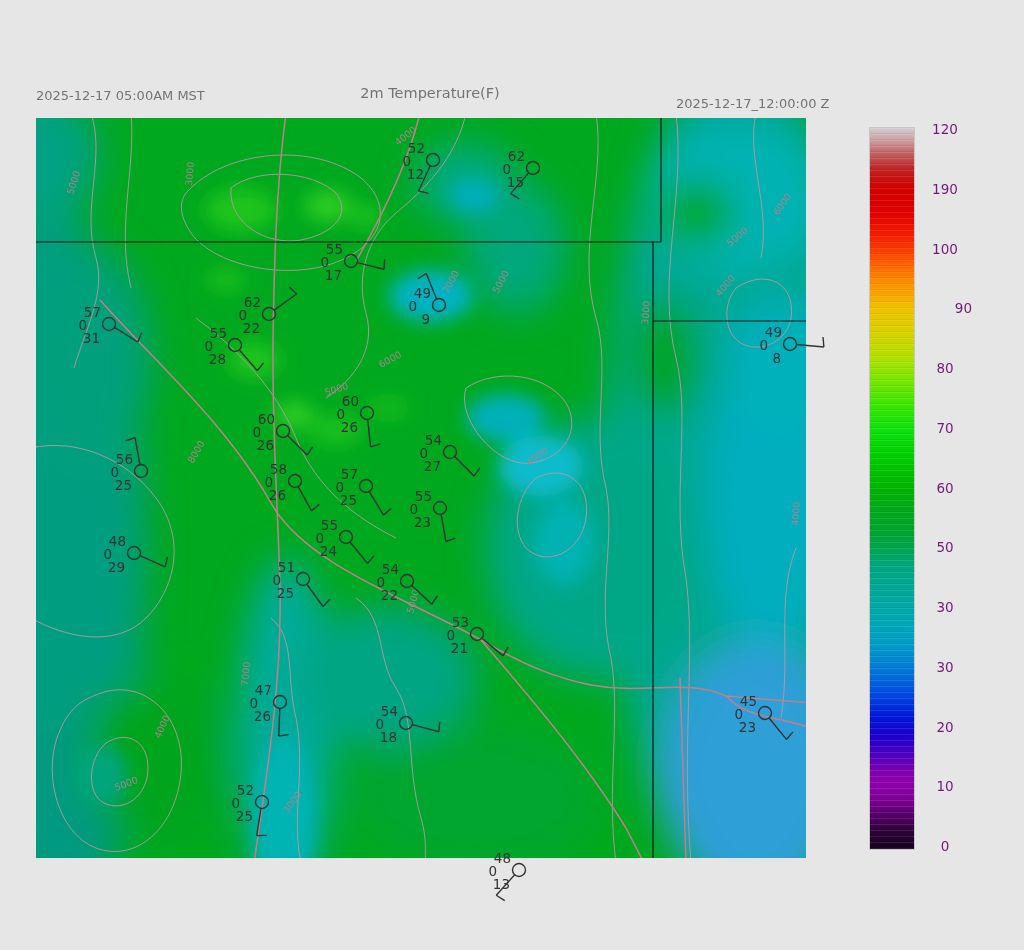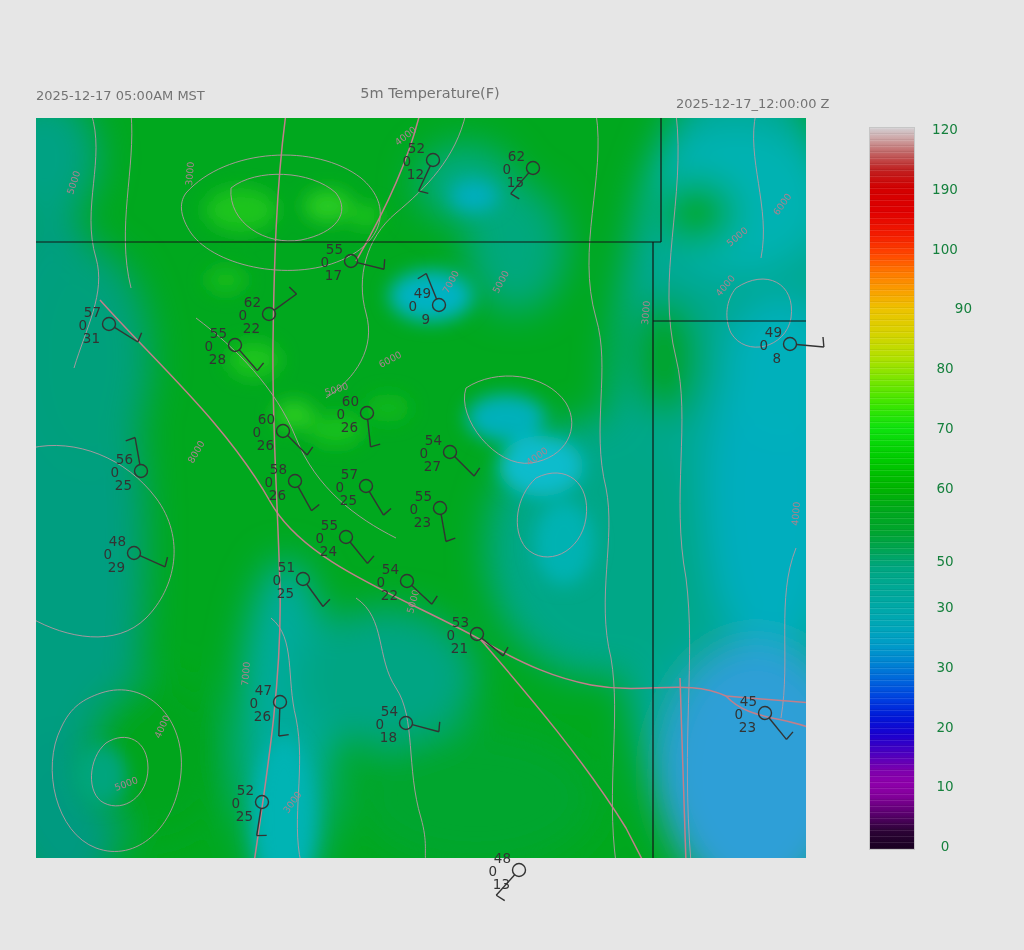--- a/index.html
+++ b/index.html
@@ -18,28 +18,28 @@
   #colorbar{
     position:absolute;left:869px;top:127px;width:46px;height:723px;
     border:1px solid #c6c6c6;box-sizing:border-box;
   }
   #cb-bands{
     position:absolute;inset:0;
     background:repeating-linear-gradient(to top, rgba(255,255,255,0.10) 0 1px, rgba(0,0,0,0.05) 1px 2px, rgba(0,0,0,0) 2px 6px);
   }
   .cb-tick{
     position:absolute;left:918px;width:54px;height:16px;line-height:16px;
-    text-align:center;font-size:13.5px;color:#15803d;
+    text-align:center;font-size:13.5px;color:#701a75;
   }
 </style>
 </head>
 <body>
 
 <div id="hdr-left" class="hdr">2025-12-17 05:00AM MST</div>
-<div id="hdr-title" class="hdr">5m Temperature(F)</div>
+<div id="hdr-title" class="hdr">2m Temperature(F)</div>
 <div id="hdr-right" class="hdr">2025-12-17_12:00:00 Z</div>
 
 <div id="map">
   <svg id="field" width="770" height="740" viewBox="0 0 770 740">
     <defs>
       <filter id="b18" x="-60%" y="-60%" width="220%" height="220%">
           <feGaussianBlur stdDeviation="18"></feGaussianBlur>
         </filter>
       <filter id="b9" x="-80%" y="-80%" width="260%" height="260%">
           <feGaussianBlur stdDeviation="9"></feGaussianBlur>
@@ -148,21 +148,21 @@
 
 <div id="colorbar" style="background: linear-gradient(to top, rgb(24, 0, 32) 0%, rgb(44, 3, 54) 2.5%, rgb(92, 0, 112) 5%, rgb(133, 0, 157) 7.5%, rgb(142, 0, 171) 9.17%, rgb(125, 0, 173) 10.83%, rgb(74, 0, 192) 13.33%, rgb(26, 0, 207) 15.83%, rgb(0, 24, 216) 18.33%, rgb(0, 64, 224) 20.83%, rgb(0, 100, 220) 23.33%, rgb(0, 132, 210) 25.83%, rgb(0, 156, 200) 28.33%, rgb(0, 166, 184) 30.83%, rgb(0, 168, 168) 33.33%, rgb(0, 168, 146) 36.67%, rgb(0, 166, 126) 39.17%, rgb(0, 164, 80) 41.67%, rgb(0, 165, 44) 44.17%, rgb(0, 168, 30) 46.67%, rgb(0, 180, 0) 50%, rgb(0, 204, 0) 54.17%, rgb(14, 226, 14) 58.33%, rgb(60, 230, 0) 61.67%, rgb(120, 230, 0) 65%, rgb(180, 224, 0) 68.33%, rgb(216, 210, 0) 71.67%, rgb(238, 194, 0) 75%, rgb(250, 158, 0) 77.5%, rgb(255, 120, 0) 80%, rgb(255, 70, 0) 82.5%, rgb(245, 30, 0) 85%, rgb(224, 0, 0) 88.33%, rgb(210, 0, 0) 91.67%, rgb(192, 32, 32) 94.17%, rgb(194, 104, 104) 96.67%, rgb(205, 160, 160) 98.33%, rgb(211, 206, 209) 100%);">
   <div id="cb-bands"></div>
 </div>
 <div id="cb-ticks">
     <div class="cb-tick" style="top: 838px;">0</div>
     <div class="cb-tick" style="top: 778.25px;">10</div>
     <div class="cb-tick" style="top: 718.5px; text-align: center;">20</div>
     <div class="cb-tick" style="top: 658.75px;">30</div>
     <div class="cb-tick" style="top: 599px;">30</div>
-    <div class="cb-tick" style="top: 539.25px; margin-top: 14px;">50</div>
+    <div class="cb-tick" style="top: 539.25px;">50</div>
     <div class="cb-tick" style="top: 479.5px;">60</div>
     <div class="cb-tick" style="top: 419.75px;">70</div>
     <div class="cb-tick" style="top: 360px;">80</div>
     <div class="cb-tick" style="top: 300.25px; text-align: right;">90</div>
     <div class="cb-tick" style="top: 240.5px;">100</div>
     <div class="cb-tick" style="top: 180.75px;">190</div>
     <div class="cb-tick" style="top: 121px;">120</div>
   </div>
 
 <svg id="stations" width="1024" height="950" viewBox="0 0 1024 950">

